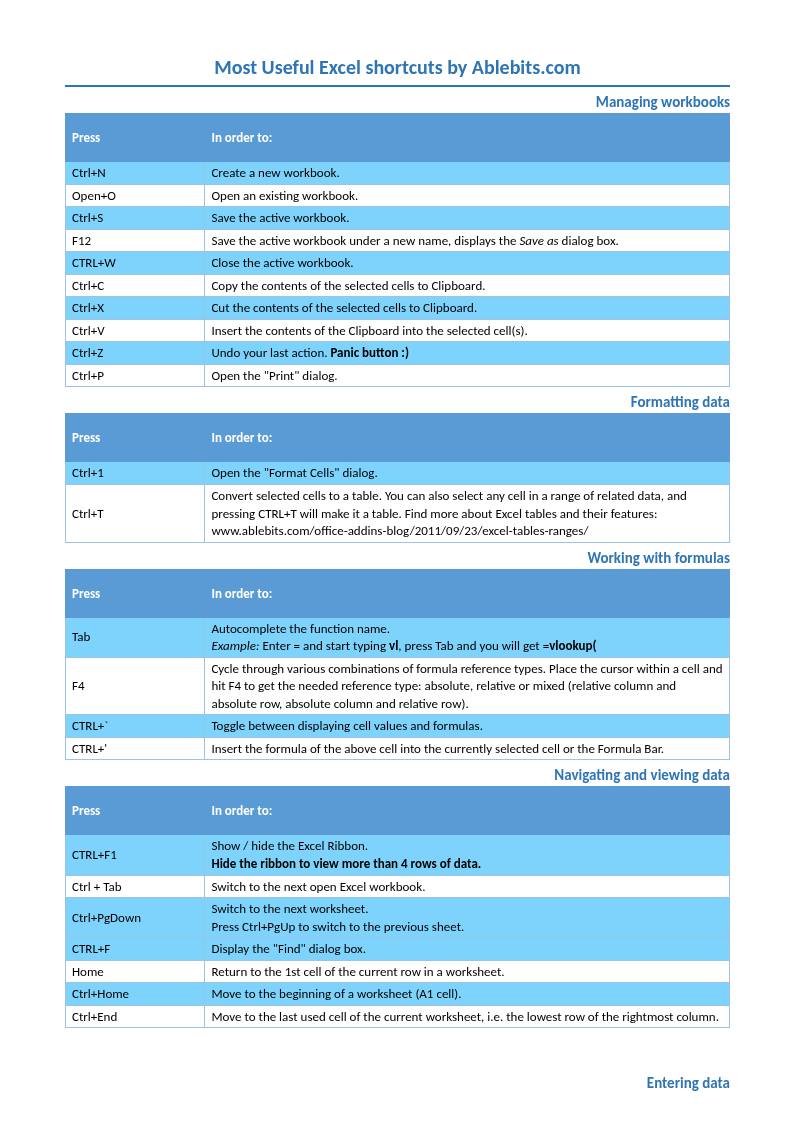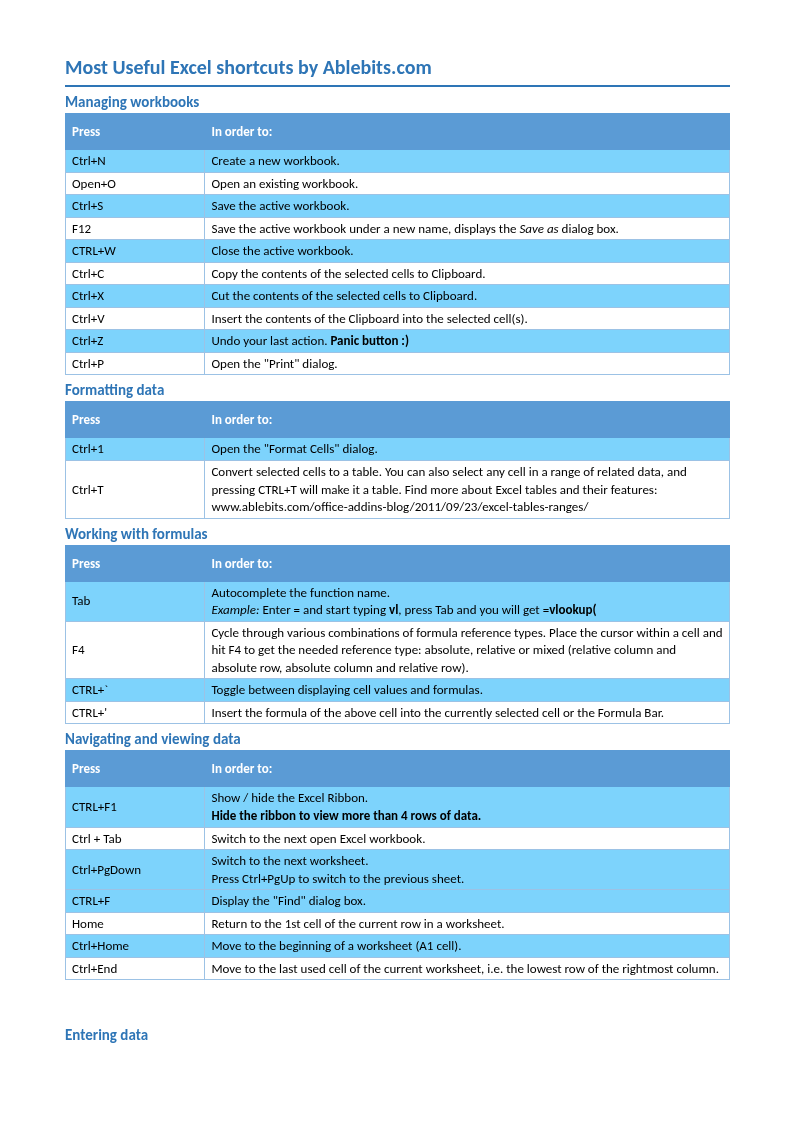--- a/index.html
+++ b/index.html
@@ -11,47 +11,47 @@
     color: #000;
     width: 795px;
   }
   .page {
     padding: 55px 65px 40px 65px;
   }
   .page-title {
     font-size: 20px;
     font-weight: bold;
     color: #2e75b6;
-    text-align: left;
+    text-align: center;
     padding-bottom: 4px;
     margin-bottom: 2px;
   }
   .hr {
     border-top: 2px solid #2e75b6;
     margin-bottom: 6px;
   }
   .section-title {
     font-size: 15px;
     font-weight: bold;
     color: #2e75b6;
-    text-align: left;
+    text-align: right;
     margin-top: 6px;
     margin-bottom: 2px;
   }
   table {
     width: 100%;
     border-collapse: collapse;
     table-layout: fixed;
   }
   th {
     background: #5b9bd5;
     color: #fff;
     font-weight: bold;
     text-align: left;
-    padding: 10px 6px;
+    padding: 16px 6px;
     border: 1px solid #5b9bd5;
     font-size: 13px;
   }
   th.col-press { width: 21%; }
   td {
     border: 1px solid #9cc2e5;
     padding: 2px 6px;
     vertical-align: middle;
     line-height: 1.35;
   }

